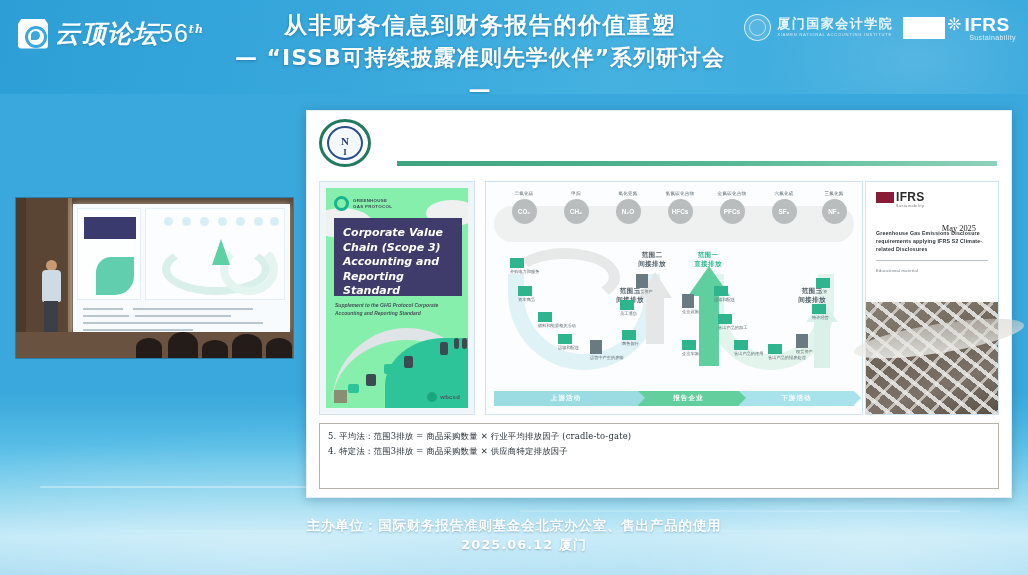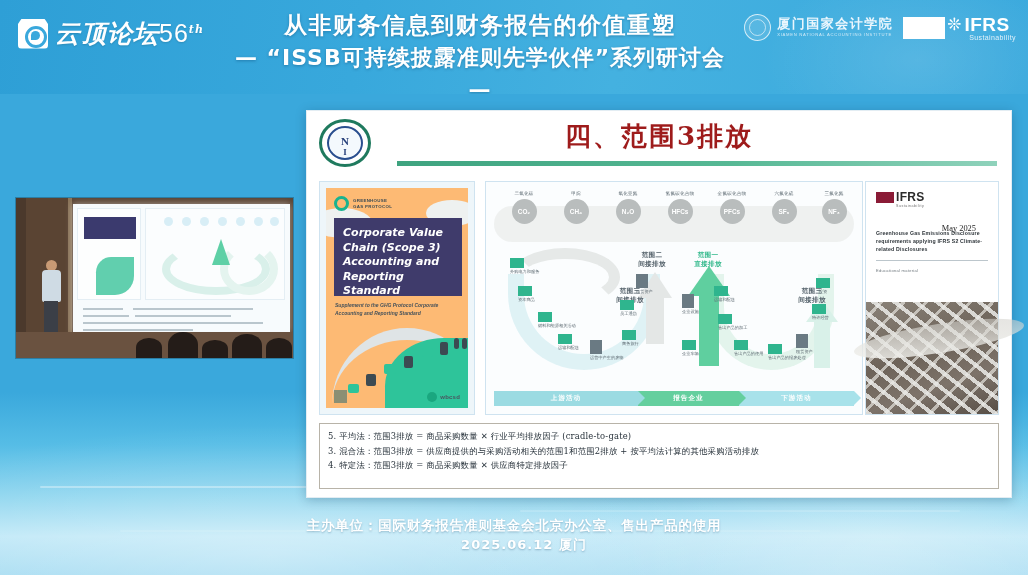--- a/index.html
+++ b/index.html
@@ -166,21 +166,21 @@
     background:linear-gradient(90deg,#3ea37f,#56b894 55%, #8fd2bb);
   }
 
   
   #slide-content { position:absolute; left:0; top:62px; right:0; bottom:0; }
   .panel { position:absolute; background:#ffffff; border:1px solid #cfe3f0; }
 
   
   #cover { left:12px; top:8px; width:156px; height:234px; background:#eef6fa;
            border:1px solid #cfe3f0; padding:6px; }
-  .cov-inner{ position:relative; width:100%; height:100%; background:#fdba74; overflow:hidden;}
+  .cov-inner{ position:relative; width:100%; height:100%; background:#86efac; overflow:hidden;}
   .cov-cloud{ position:absolute; background:#eef1f0; border-radius:50%;}
   .ghg-logo{ position:absolute; left:8px; top:8px; display:flex; align-items:center; gap:4px;}
   .ghg-ring{ width:15px; height:15px; border-radius:50%; border:3px solid #19b38f;}
   .ghg-txt{ font-size:4.4px; line-height:5.6px; color:#3b4a52; font-weight:700; letter-spacing:.3px;}
   .cov-band{ position:absolute; left:8px; top:30px; right:6px; height:78px; background:#3f3b6b; padding:8px 9px;}
   .cov-band-t{ color:#ffffff; font-size:11px; font-weight:700; font-style:italic; line-height:14.5px;
                font-family:"DejaVu Sans",sans-serif;}
   .cov-sub{ position:absolute; left:9px; top:114px; right:10px; color:#46525a;
             font-size:5px; line-height:7.5px; font-weight:700; font-style:italic;}
   .cov-swoosh{ position:absolute; left:6px; top:140px; width:150px; height:95px;
@@ -390,21 +390,20 @@
     <div class="v-aud" style="left:250px; width:26px; height:20px;"></div>
   </div>
 
   <div id="slide">
 
     <div id="slide-title-row">
       <div class="seal">
         <div class="seal-n">N</div>
         <div class="seal-i">I</div>
       </div>
-      <div id="slide-title">四、范围3排放</div>
       <div id="title-rule"></div>
     </div>
 
     <div id="slide-content">
 
       <div class="panel" id="cover">
         <div class="cov-inner">
           <div class="cov-cloud" style="left:-14px; top:20px; width:60px; height:30px;"></div>
           <div class="cov-cloud" style="right:-10px; top:12px; width:52px; height:26px;"></div>
           <div class="ghg-logo">
@@ -580,21 +579,20 @@
           <div class="doc-date">May 2025</div>
           <div class="doc-title">Greenhouse Gas Emissions Disclosure requirements applying IFRS S2 Climate-related Disclosures</div>
           <div class="doc-rule"></div>
           <div class="doc-kind">Educational material</div>
         </div>
         <div class="doc-photo"></div>
       </div>
 
       <div id="formulas">
         <div class="f-line">5. 平均法：范围3排放 = 商品采购数量 ✕ 行业平均排放因子 (cradle-to-gate)</div>
-        <div class="f-line">3. 混合法：范围3排放 = 供应商提供的与采购活动相关的范围1和范围2排放 + 按平均法计算的其他采购活动排放</div>
         <div class="f-line">4. 特定法：范围3排放 = 商品采购数量 ✕ 供应商特定排放因子</div>
       </div>
 
     </div>
   </div>
 
   <div id="footer">
     <div id="foot-1">主办单位：国际财务报告准则基金会北京办公室、售出产品的使用</div>
     <div id="foot-2">2025.06.12  厦门</div>
   </div>

